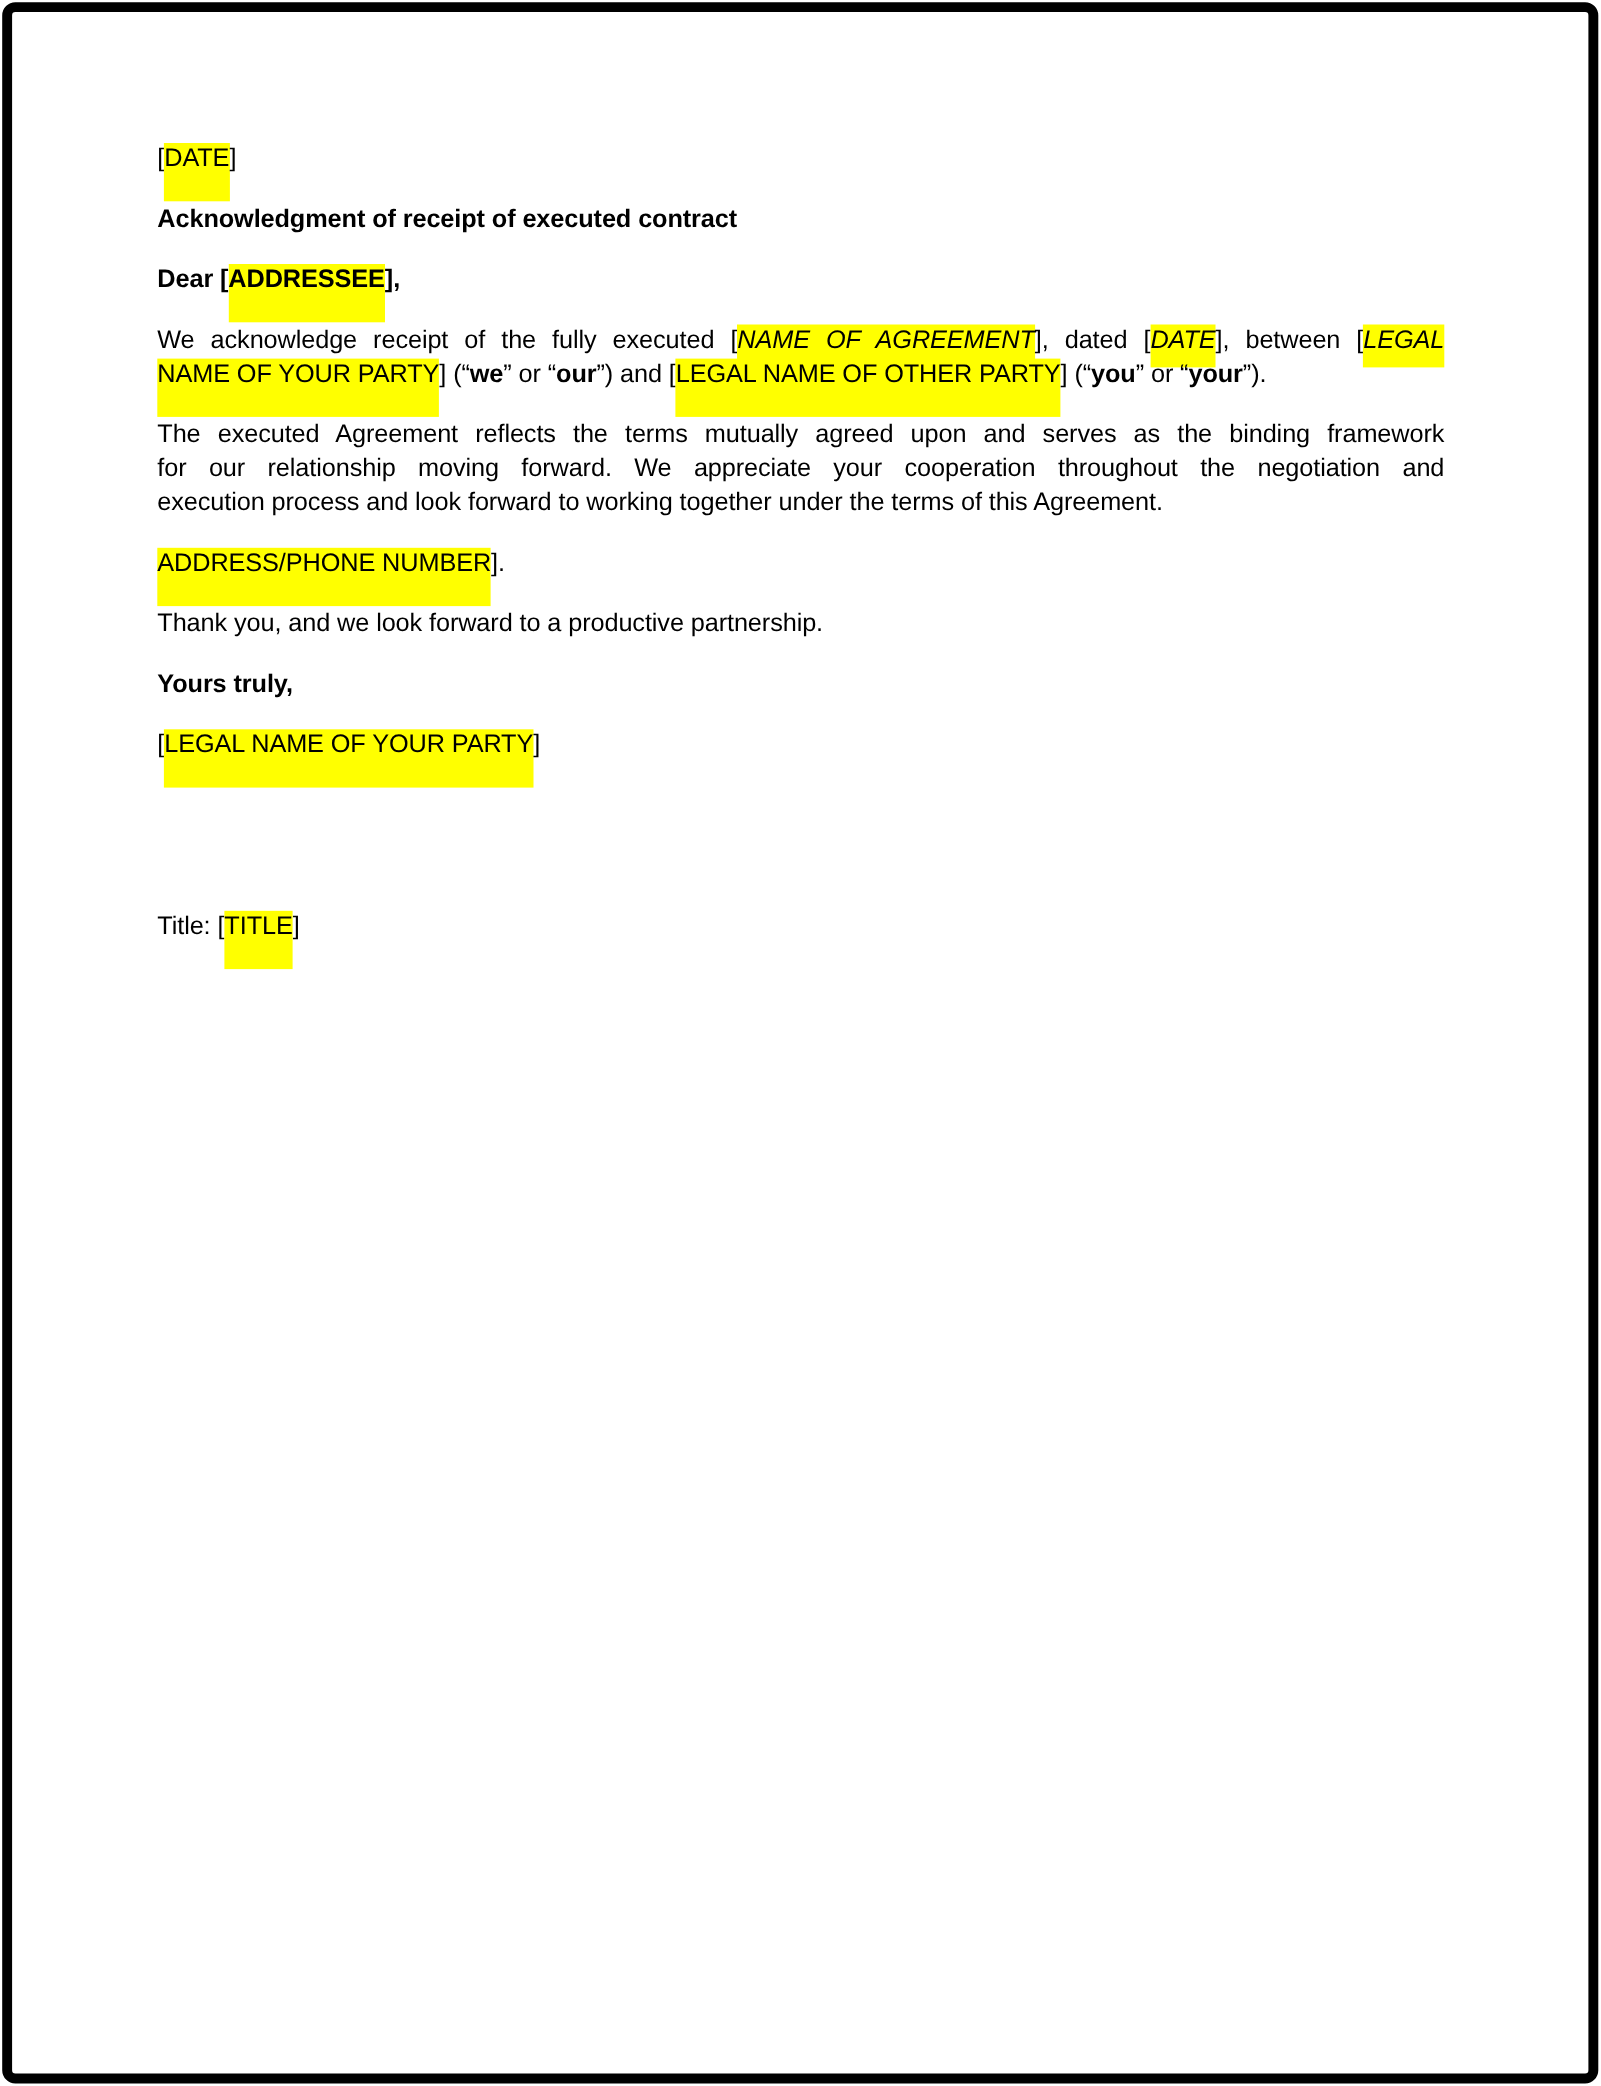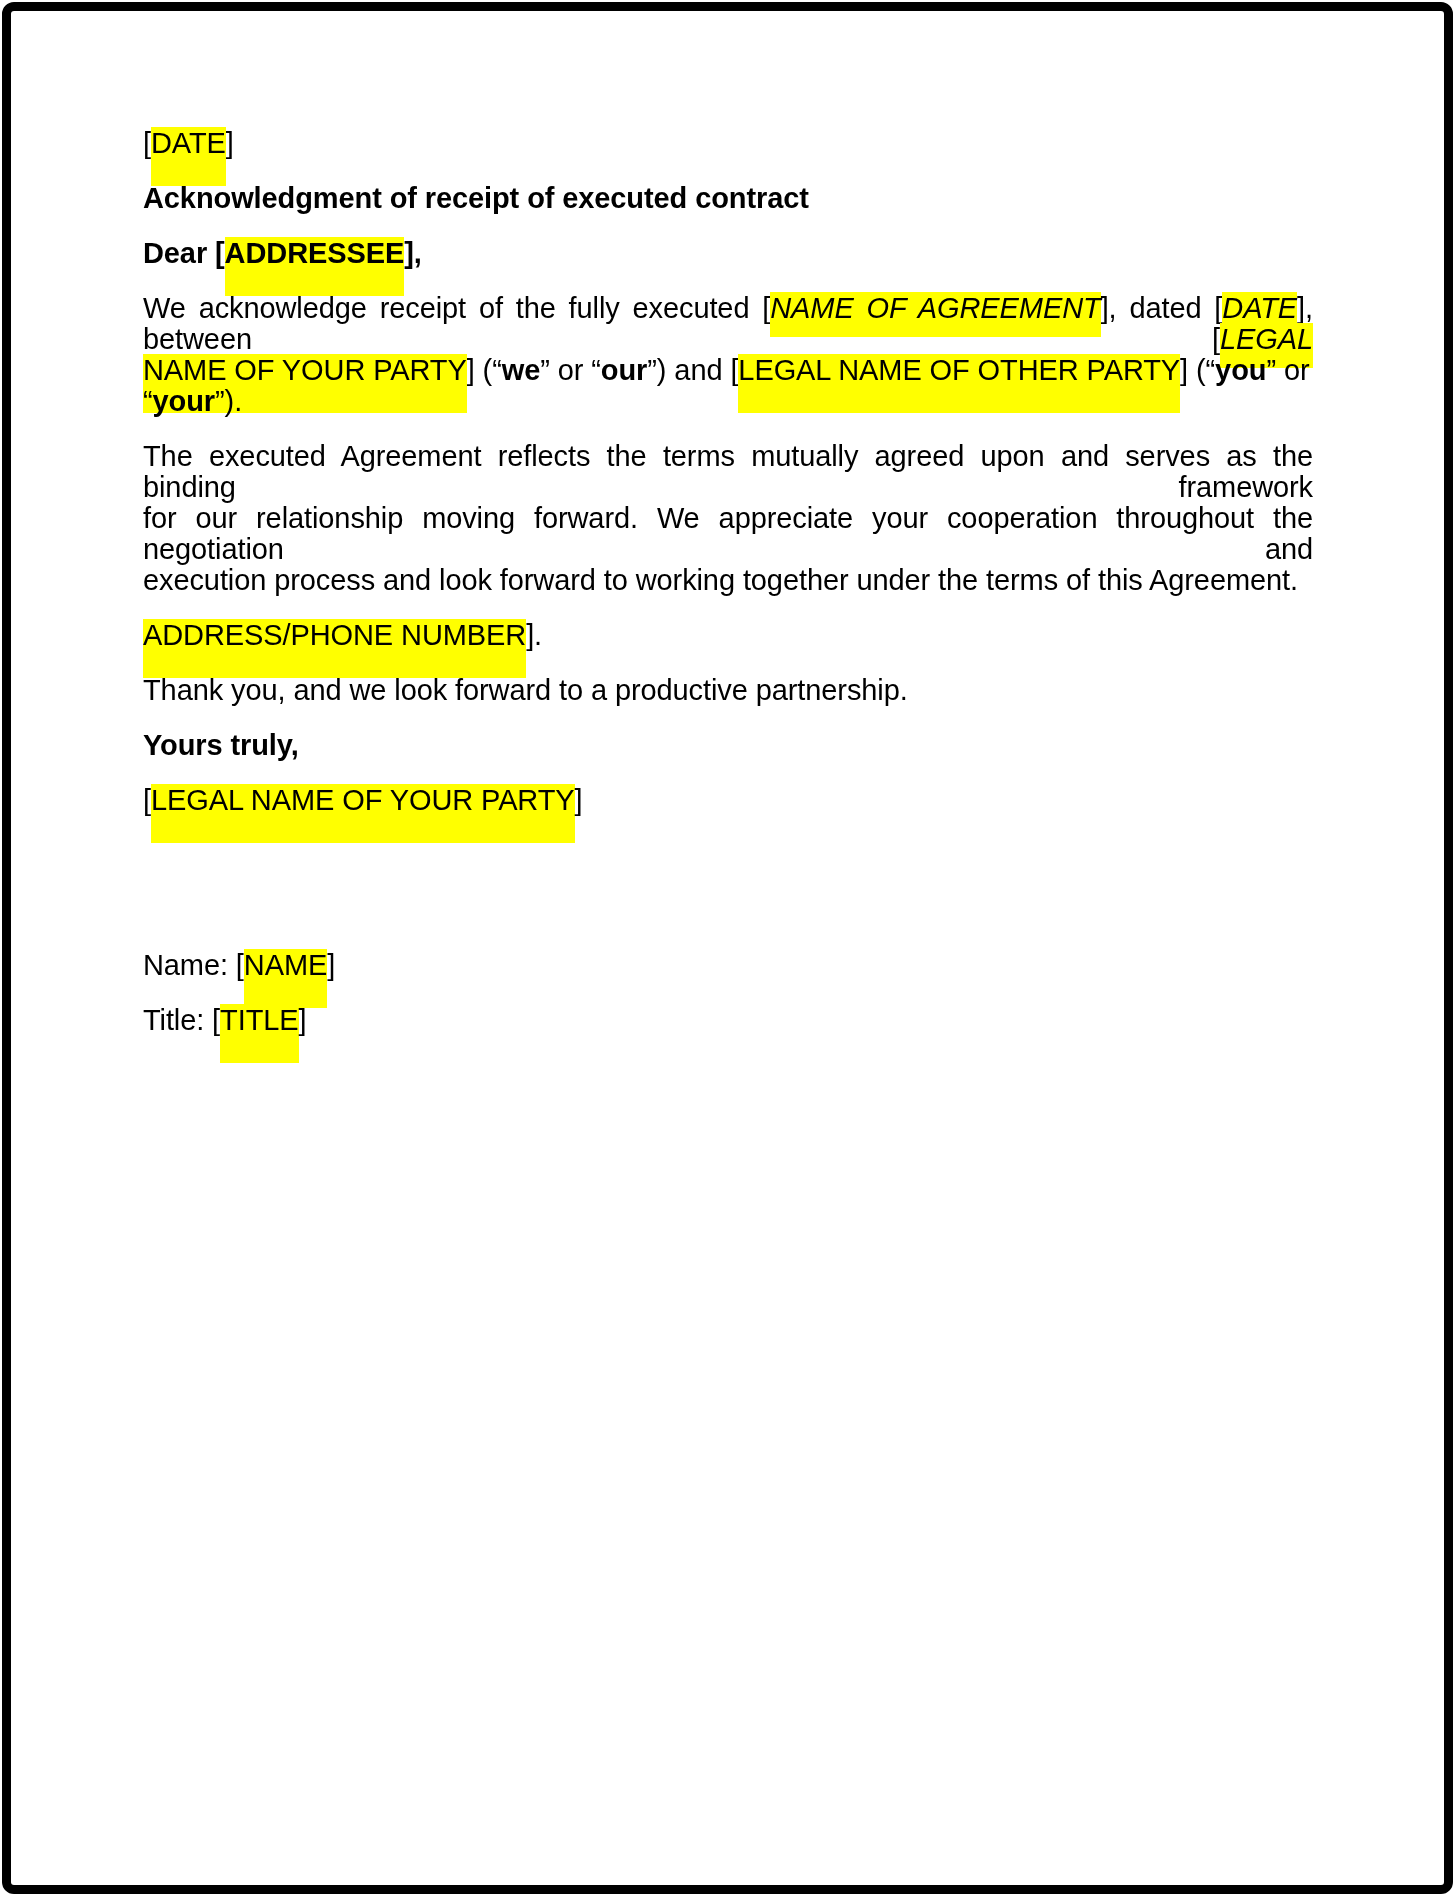--- a/index.html
+++ b/index.html
@@ -24,21 +24,21 @@
     background: #ffffff;
     box-sizing: border-box;
   }
   .letter-body {
     position: absolute;
     left: 143px;
     top: 128px;
     width: 1170px;
   }
   .block {
-    font-size: 29px;
+    font-size: 23px;
     line-height: 31px;
     margin: 0 0 24px 0;
     letter-spacing: -0.1px;
   }
   .line { text-align: left; }
   .jline {
     text-align: justify;
     text-align-last: justify;
   }
   .b { font-weight: bold; }
@@ -87,18 +87,15 @@
     <div class="block">
       <div class="line"><span>[</span><span class="hl-deep">LEGAL NAME OF YOUR PARTY</span><span>]</span></div>
     </div>
     <div class="block">
       <div class="line">&nbsp;</div>
     </div>
     <div class="block">
       <div class="line">&nbsp;</div>
     </div>
     <div class="block">
-      <div class="line"><span>Name: [</span><span class="hl-deep">NAME</span><span>]</span></div>
-    </div>
-    <div class="block">
       <div class="line"><span>Title: [</span><span class="hl-deep">TITLE</span><span>]</span></div>
     </div>
   </div>
 
 </body></html>

